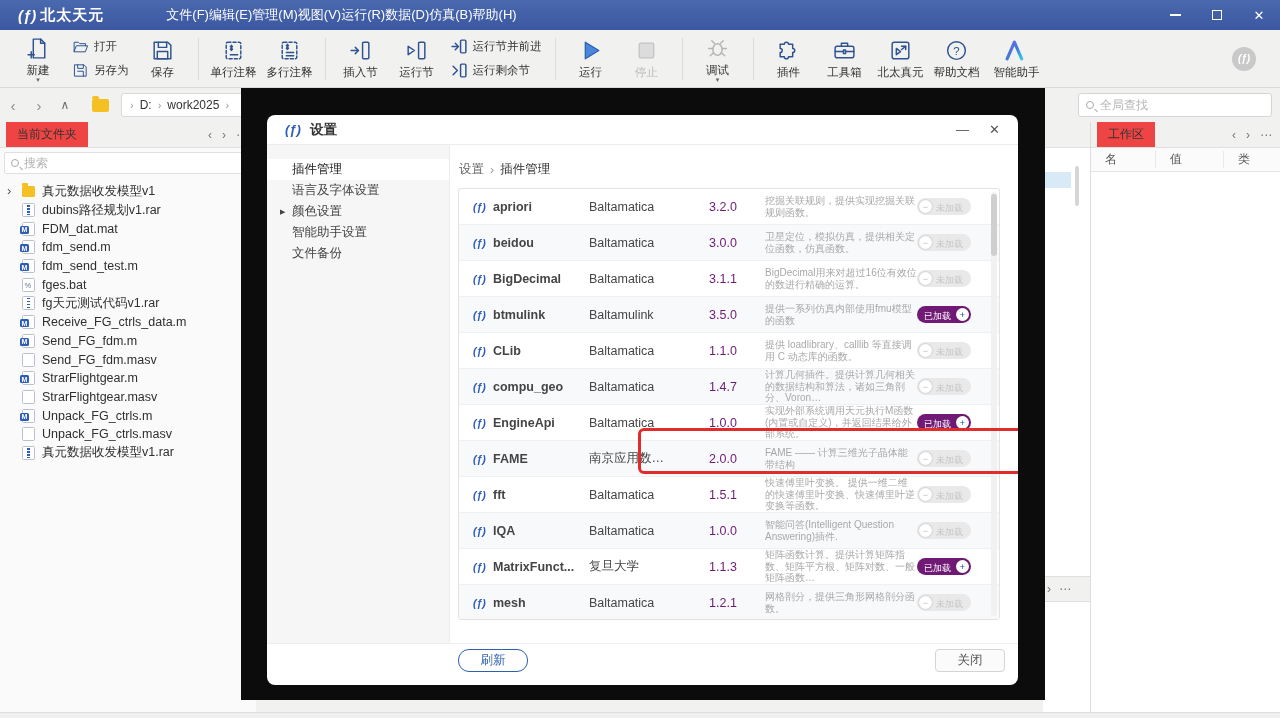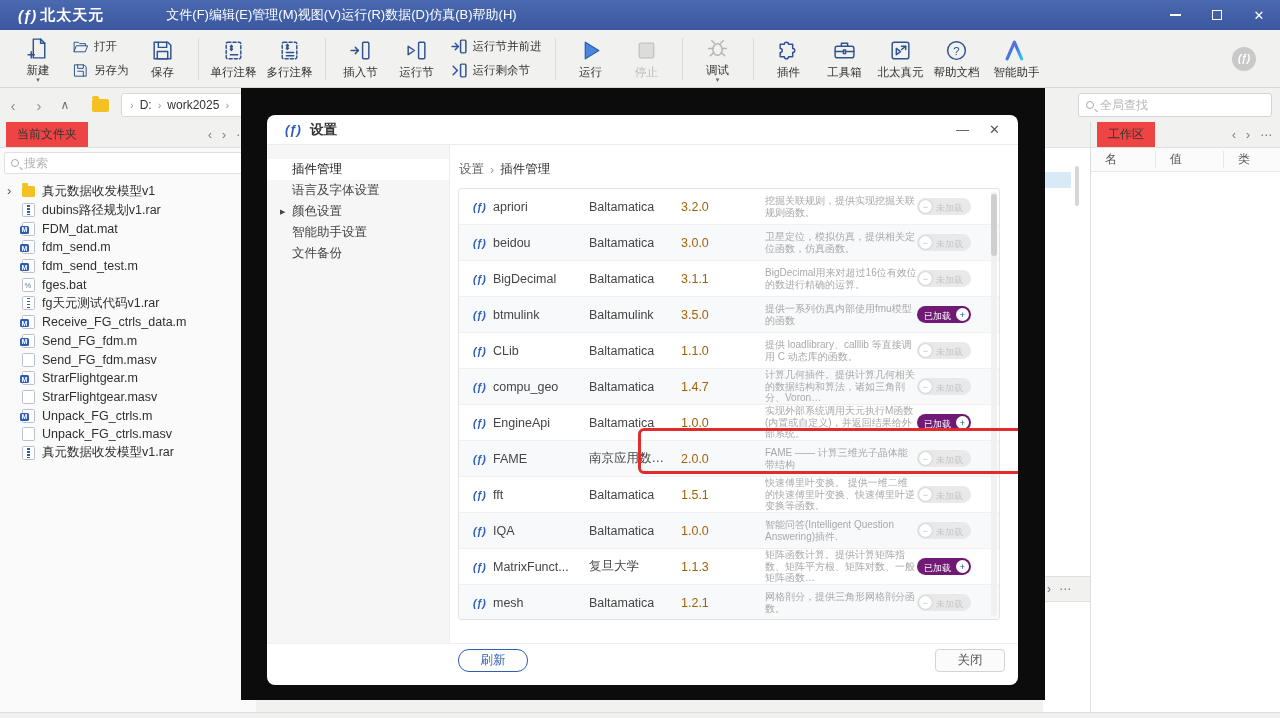--- a/index.html
+++ b/index.html
@@ -106,23 +106,23 @@
   .dcontent { flex:1; position:relative; }
   .dcrumb { position:absolute; left:9px; top:16px; font-size:12.5px; color:#666; display:flex; gap:6px; align-items:center; }
   .dcrumb .cur { color:#333; }
   .dcrumb .sep { color:#999; }
 
   .ptable { position:absolute; left:8px; top:43px; width:542px; height:432px; border:1px solid #e2e2e2; border-radius:3px; overflow:hidden; }
   .prow { display:flex; align-items:center; height:36px; padding-left:14px; }
   .prow:nth-child(even) { background:#f8f9fb; }
   .prow:not(:last-child) { border-bottom:1px solid #f0f0f0; }
   .plogo { width:20px; font-size:10.5px; flex:none; }
-  .pname { width:96px; font-size:12.5px; color:#454545; flex:none; white-space:nowrap; overflow:hidden; }
+  .pname { width:96px; font-size:12.5px; color:#454545; flex:none; white-space:nowrap; overflow:hidden;font-weight:bold; }
   .pvendor { width:92px; font-size:12.5px; color:#454545; flex:none; white-space:nowrap; overflow:hidden; }
-  .pver { width:84px; font-size:12.5px; color:#a16207; flex:none; }
+  .pver { width:84px; font-size:12.5px; color:#701a75; flex:none;text-align:center; }
   .pdesc { width:152px; font-size:10px; line-height:11.5px; color:#a9a9a9; flex:none;
     display:-webkit-box; -webkit-line-clamp:3; -webkit-box-orient:vertical; overflow:hidden; }
   .ptoggle { margin-left:auto; margin-right:30px; width:54px; height:17px; border-radius:9px; background:#e9e9e9;
     position:relative; flex:none; font-size:9px; }
   .ptoggle .knob { position:absolute; top:2px; left:2px; width:13px; height:13px; border-radius:50%; background:#fff;
     box-shadow:0 0 2px rgba(0,0,0,.25); display:flex; align-items:center; justify-content:center; color:#c0c0c0; font-size:9px; }
   .ptoggle .knob::after { content:"−"; }
   .ptoggle .tlabel { position:absolute; left:19px; top:4px; color:#c6c6c6; }
   .ptoggle.on { background:#701a75; }
   .ptoggle.on .knob { left:auto; right:2px; color:#17509f; }

